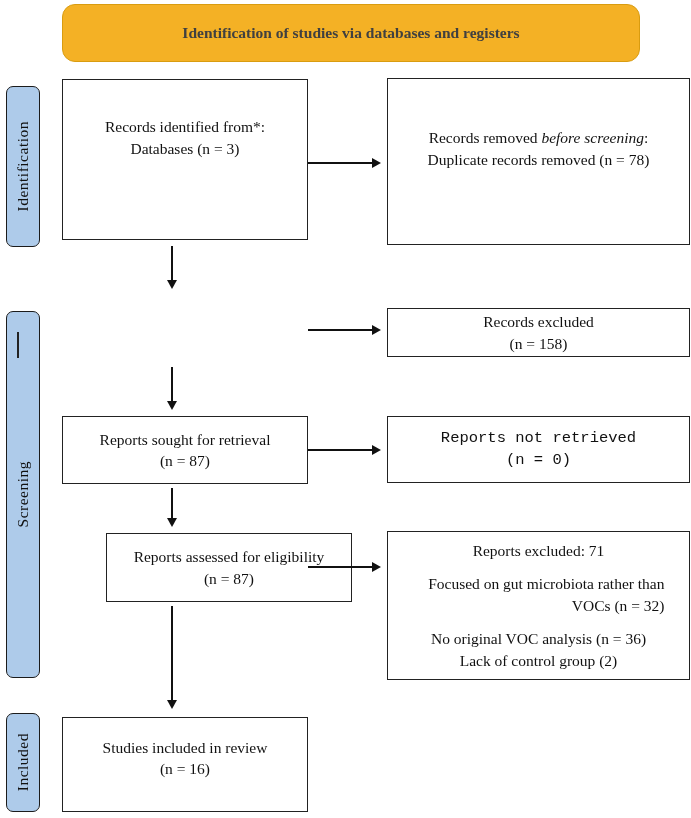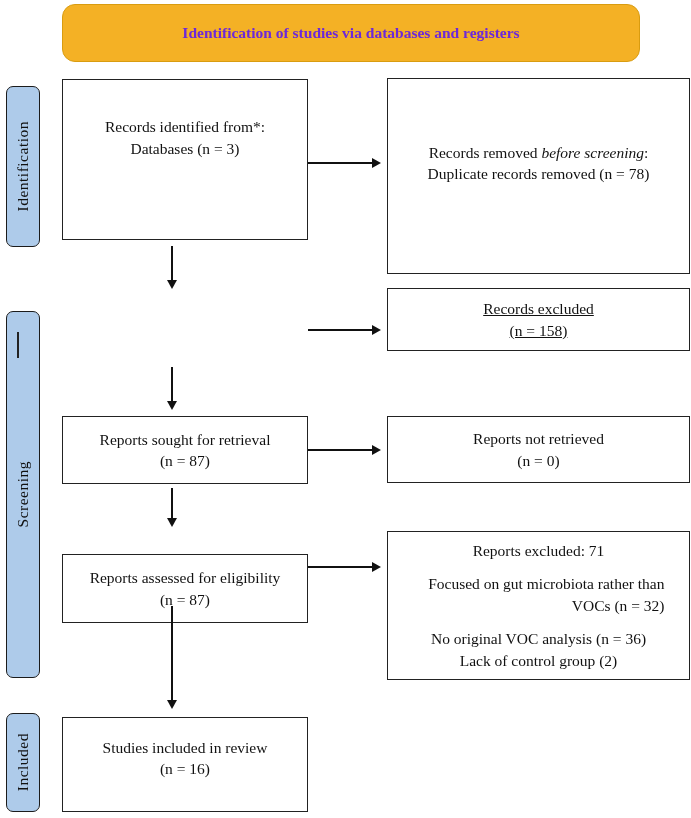--- a/index.html
+++ b/index.html
@@ -17,21 +17,21 @@
     position: absolute;
     left: 62px; top: 4px;
     width: 578px; height: 58px;
     background: #F4B125;
     border: 1px solid #D99C10;
     border-radius: 13px;
     box-sizing: border-box;
     display: flex; align-items: center; justify-content: center;
     font-weight: bold;
     font-size: 15.5px;
-    color: #6d28d9;
+    color: #404040;
     text-align: center;
   }
 
   
   .stage {
     position: absolute;
     left: 6px; width: 34px;
     background: #AECBEA;
     border: 1.6px solid #1c1c1c;
     border-radius: 7px;
@@ -66,26 +66,26 @@
     align-items: center; justify-content: center;
     text-align: center;
     font-size: 15.5px;
     line-height: 1.38;
     padding: 4px 8px;
   }
   .col-left  { left: 62px;  width: 246px; }
   .col-right { left: 387px; width: 303px; }
 
   #box-records-identified   { top: 79px;  height: 161px; padding-bottom: 48px; }
-  #box-records-removed      { top: 78px;  height: 196px; padding-bottom: 30px; }
+  #box-records-removed      { top: 78px;  height: 167px; padding-bottom: 30px; }
   #box-records-screened     { top: 297px; height: 66px; }
-  #box-records-excluded     { top: 288px; height: 63px; text-decoration: underline; }
+  #box-records-excluded     { top: 308px; height: 49px; }
   #box-reports-sought       { top: 416px; height: 68px; }
-  #box-reports-not-retrieved{ top: 416px; height: 67px; }
-  #box-reports-assessed     { top: 554px; height: 69px; }
+  #box-reports-not-retrieved{ top: 416px; height: 67px; font-family: Liberation Mono, monospace; }
+  #box-reports-assessed     { top: 533px; height: 69px; margin-left: 44px; }
   #box-reports-excluded     { top: 531px; height: 149px; }
   #box-studies-included     { top: 717px; height: 95px; padding-bottom: 17px; }
 
   .narrow { max-width: 252px; margin: 12px auto; text-align: right; }
 
   
   .arrow-v {
     position: absolute;
     width: 2px;
     background: #111111;

